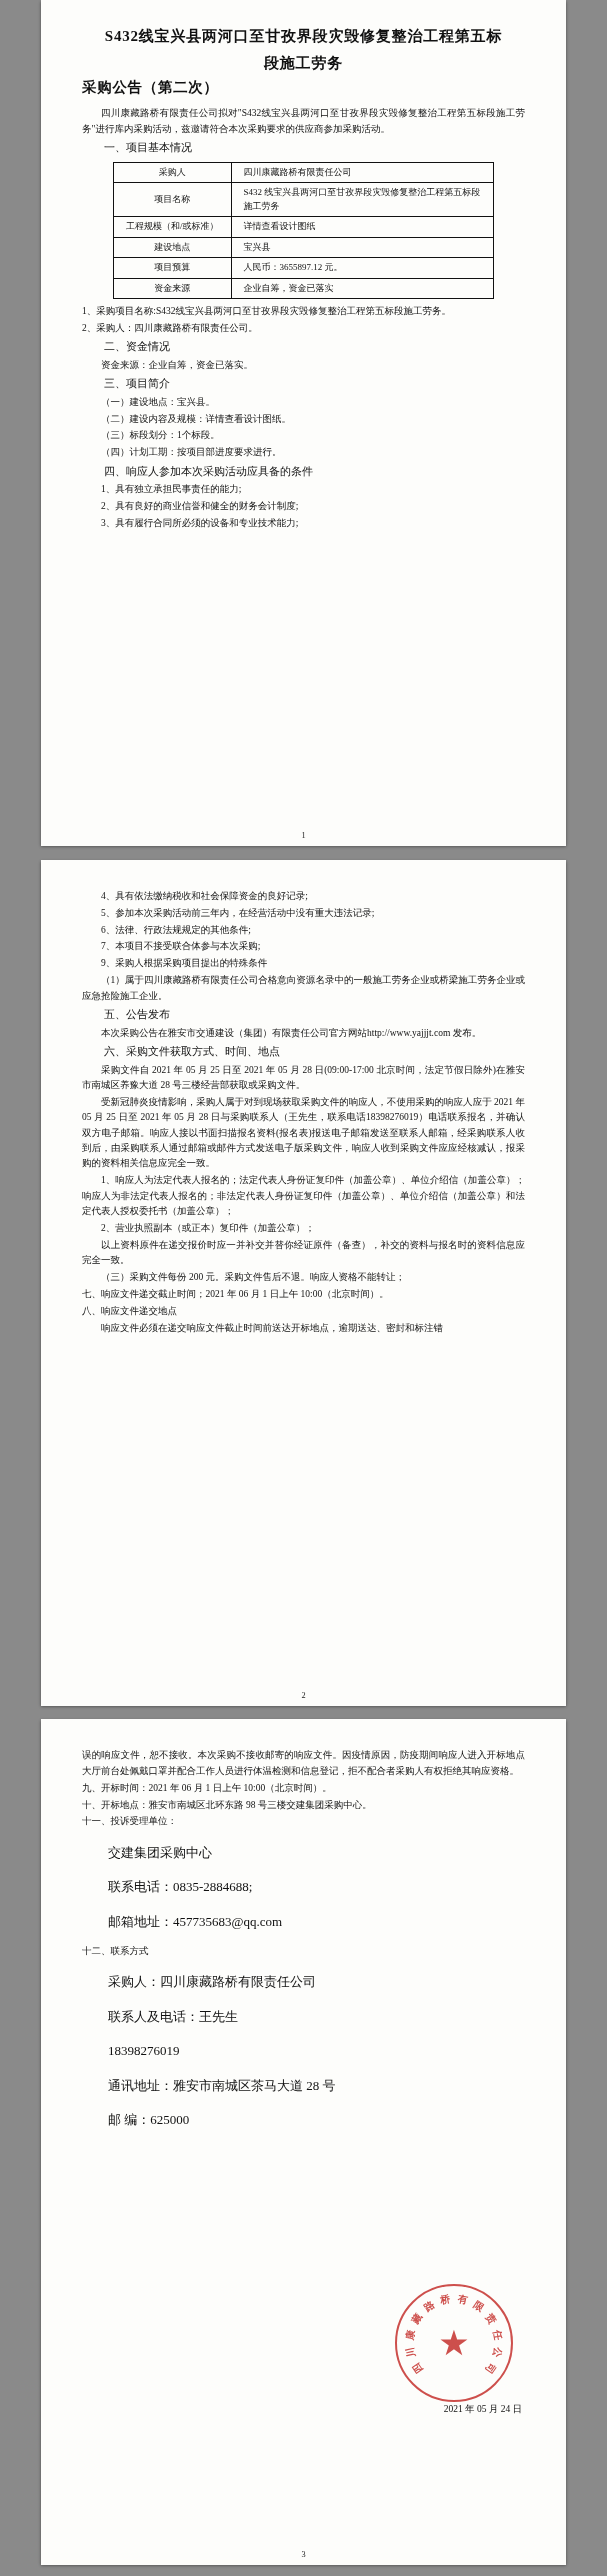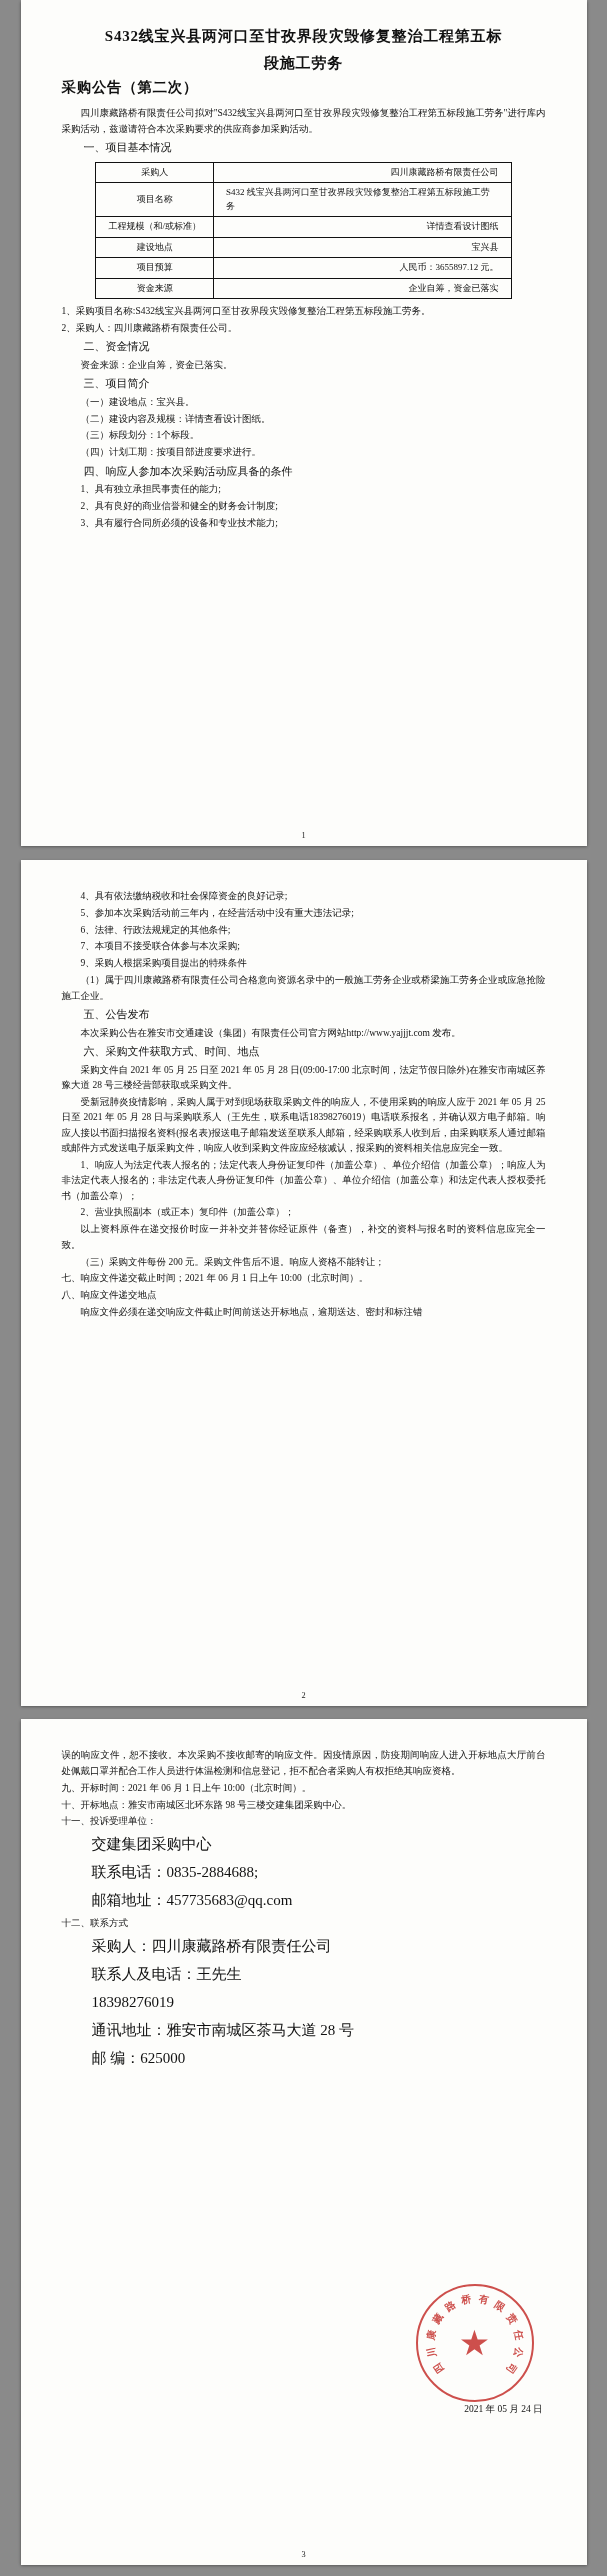--- a/index.html
+++ b/index.html
@@ -7,21 +7,21 @@
     padding: 0;
     background: #8a8a8a;
     font-family: "Liberation Serif", "DejaVu Serif", serif;
   }
   .doc {
     width: 607px;
     margin: 0 auto;
     background: #8a8a8a;
   }
   .page {
-    width: 566px;
+    width: 525px;
     margin: 0 auto 13.7px auto;
     background: #fdfdfb;
     box-shadow: 0 0.8px 3px rgba(0,0,0,0.45);
     padding: 20px 41px 12px 41px;
     box-sizing: border-box;
     position: relative;
     color: #111;
   }
   .page-1 { height: 846px; }
   .page-2 { height: 846px; }
@@ -75,21 +75,21 @@
   td.lbl {
     width: 26%;
     text-align: center;
     white-space: nowrap;
   }
   td.val {
     width: 74%;
     text-align: left;
     padding-left: 7.6px;
   }
-  td.val.center { text-align: right; }
+  td.val.center { text-align: left; }
 
   .pagenum {
     position: absolute;
     bottom: 6px;
     left: 0;
     width: 100%;
     text-align: center;
     font-size: 8.3px;
     color: #222;
   }
@@ -129,23 +129,23 @@
     white-space: nowrap;
   }
   .sign-date {
     position: absolute;
     right: 44px;
     bottom: 149px;
     font-size: 9.5px;
     color: #111;
   }
   .sig-line {
-    font-size: 15px;
+    font-size: 13px;
     line-height: 1.8;
-    margin: 1px 0;
+    margin: 11px 0;
     text-indent: 2em;
   }
   .blank { height: 7.6px; }
 </style>
 </head>
 <body>
 
 <div class="doc">
 
   <div class="page page-1">

